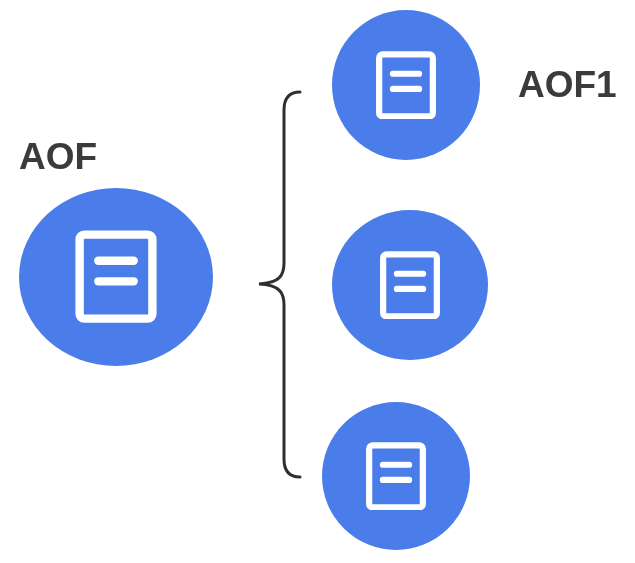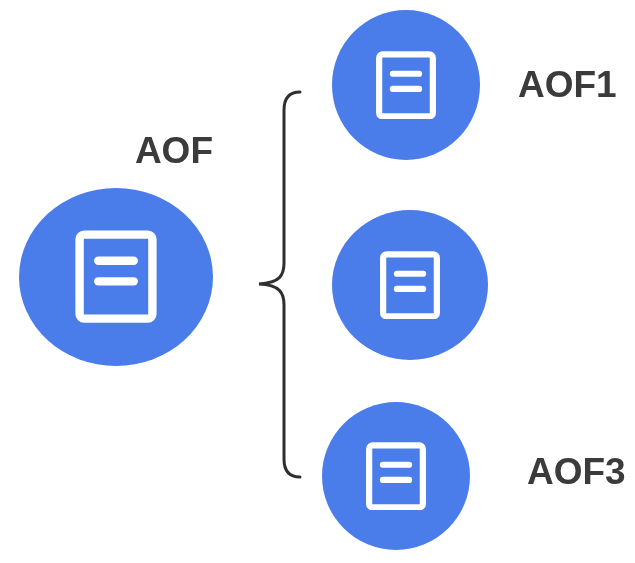--- a/index.html
+++ b/index.html
@@ -44,21 +44,21 @@
   }
 
   .label {
     position: absolute;
     font-weight: bold;
     font-size: 37px;
     line-height: 42px;
     color: var(--text);
     white-space: nowrap;
   }
-  .source-label { left: 19px;  top: 130px; width: 194px; text-align: right; }
+  .source-label { left: 19px;  top: 136px; width: 194px; text-align: left; }
   .l1 { left: 518px; top: 64px;  }
   .l2 { left: 518px; top: 264px; }
   .l3 { left: 527px; top: 451px; }
 
   .brace {
     position: absolute;
     left: 0; top: 0;
     width: 635px;
     height: 563px;
     pointer-events: none;
@@ -112,15 +112,14 @@
     </svg>
   </div>
 
   <div class="circle t3">
     <svg class="doc-icon small" viewBox="0 0 90 100" aria-hidden="true">
       <rect x="6" y="5" width="78" height="90" rx="5"></rect>
       <line x1="26" y1="33" x2="64" y2="33"></line>
       <line x1="26" y1="55" x2="64" y2="55"></line>
     </svg>
   </div>
-  <div class="label l3">AOF3</div>
 
 </div>
 
 </body></html>

